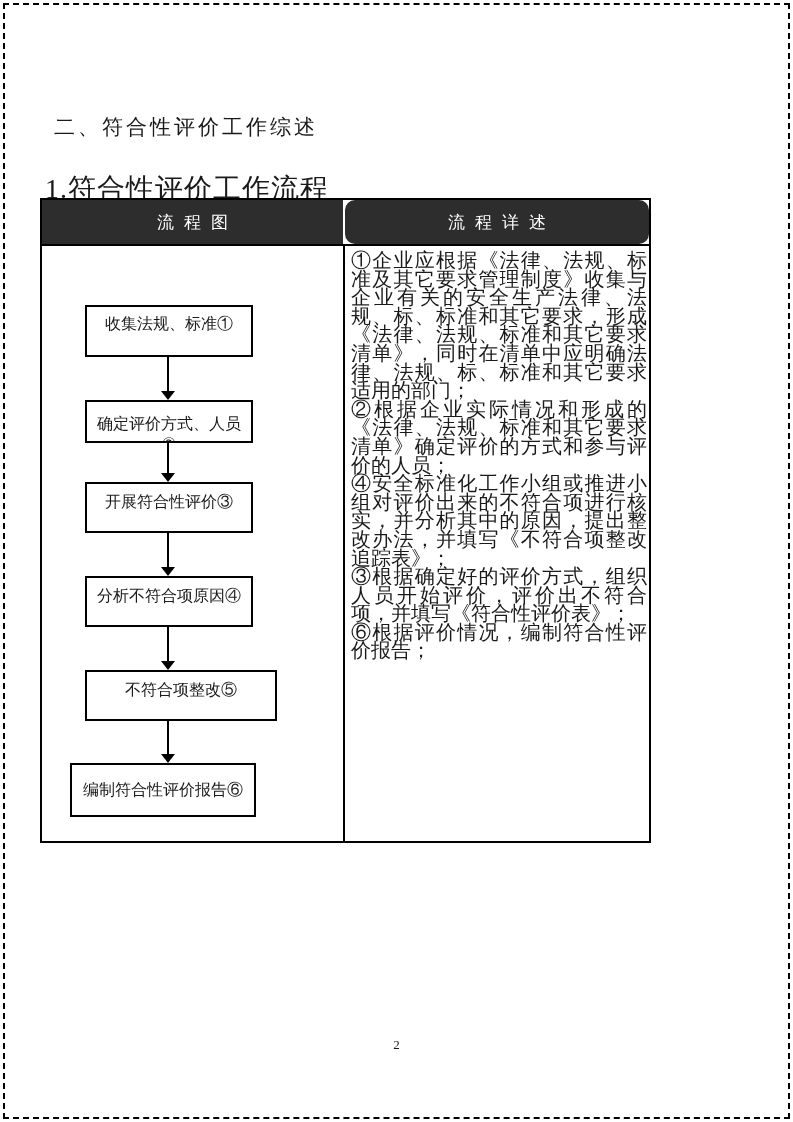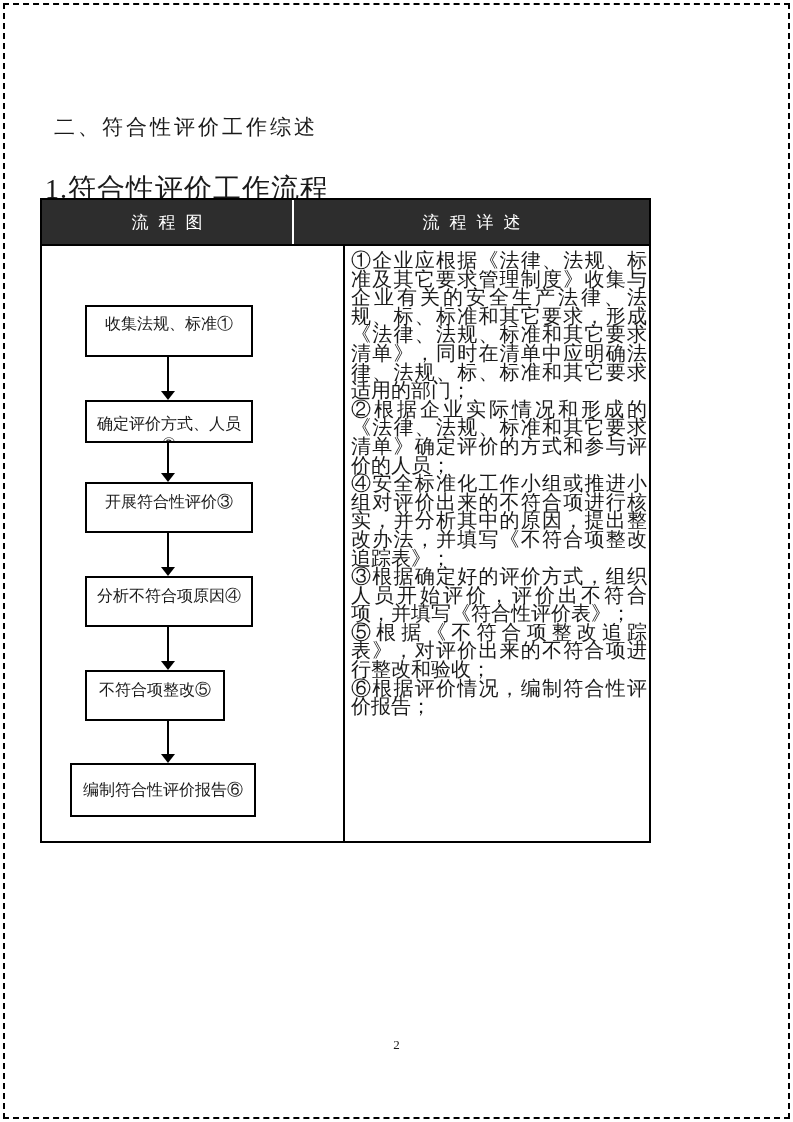--- a/index.html
+++ b/index.html
@@ -24,41 +24,41 @@
   .doc-table {
     position:absolute; left:40px; top:198px; width:611px; height:645px;
     border:2px solid #000; background:#fff;
   }
   .thead { position:absolute; top:0; left:0; right:0; height:46px; display:flex; border-bottom:2px solid #000; }
   .th {
     background:#2d2d2d; color:#ffffff;
     display:flex; align-items:center; justify-content:center;
     font-size:17px; letter-spacing:10px; text-indent:10px;
   }
-  .th-left { width:250px; }
+  .th-left { width:301px; }
   .th-gap { width:2px; background:#ffffff; }
-  .th-right { flex:1; }
+  .th-right { flex:1;border-radius:10px; }
   .col-divider { position:absolute; left:301px; top:46px; bottom:0; width:2px; background:#000; }
 
   .details {
     position:absolute; left:351px; top:251px; width:296px;
     font-size:20px; line-height:18.6px;
     text-align:justify; text-justify:inter-ideograph;
   }
   .details p { margin:0; }
 
   .fbox {
     position:absolute; border:2px solid #000; background:#fff;
     text-align:center; font-size:16px; line-height:20px; overflow:hidden;
   }
   .fbox-1 { left:85px; top:305px; width:168px; height:52px; padding-top:7px; }
   .fbox-2 { left:85px; top:400px; width:168px; height:43px; padding-top:12px; }
   .fbox-3 { left:85px; top:482px; width:168px; height:51px; padding-top:8px; }
   .fbox-4 { left:85px; top:576px; width:168px; height:51px; padding-top:8px; }
-  .fbox-5 { left:85px; top:670px; width:140px; height:51px; padding-top:8px; }
+  .fbox-5 { left:85px; top:670px; width:192px; height:51px; padding-top:8px; }
   .fbox-6 { left:70px; top:763px; width:186px; height:54px; padding-top:15px; }
 
   .aline { position:absolute; left:167px; width:2px; background:#000; }
   .ahead {
     position:absolute; left:161px; width:0; height:0;
     border-left:7px solid transparent; border-right:7px solid transparent;
     border-top:9px solid #000;
   }
   .aline-1 { top:357px; height:34px; } .ahead-1 { top:391px; }
   .aline-2 { top:443px; height:30px; } .ahead-2 { top:473px; }
@@ -122,18 +122,17 @@
 
   <div class="fbox fbox-6">
     <span>编制符合性评价报告⑥</span>
   </div>
 
   <div class="details">
     <p>①企业应根据《法律、法规、标准及其它要求管理制度》收集与企业有关的安全生产法律、法规、标、标准和其它要求，形成《法律、法规、标准和其它要求清单》，同时在清单中应明确法律、法规、标、标准和其它要求适用的部门；</p>
     <p>②根据企业实际情况和形成的《法律、法规、标准和其它要求清单》确定评价的方式和参与评价的人员；</p>
     <p>④安全标准化工作小组或推进小组对评价出来的不符合项进行核实，并分析其中的原因，提出整改办法，并填写《不符合项整改追踪表》；</p>
     <p>③根据确定好的评价方式，组织人员开始评价，评价出不符合项，并填写《符合性评价表》；</p>
-    <p>⑤根据《不符合项整改追踪表》，对评价出来的不符合项进行整改和验收；</p>
     <p>⑥根据评价情况，编制符合性评价报告；</p>
   </div>
 
   <div class="page-num">2</div>
 </div>
 
 </body></html>

